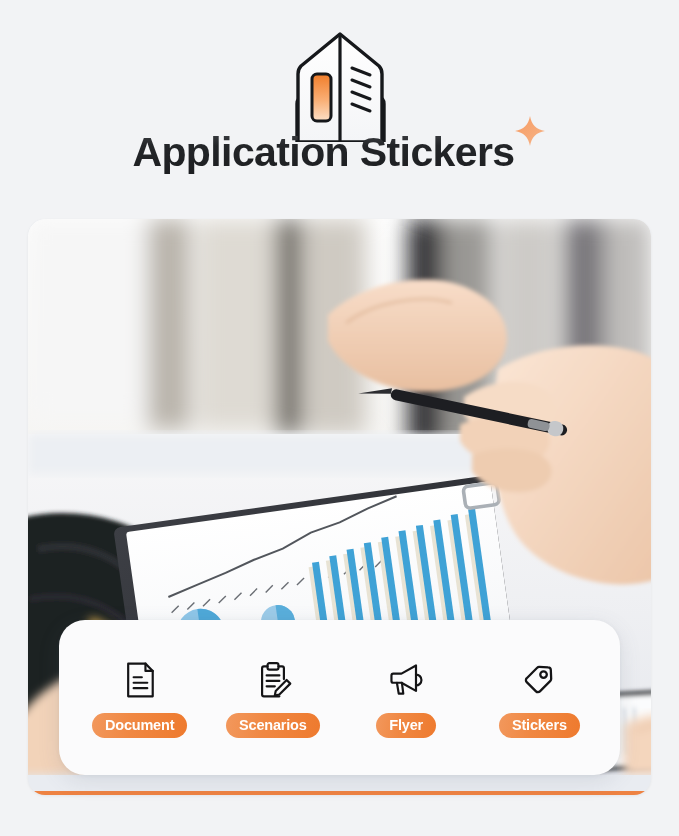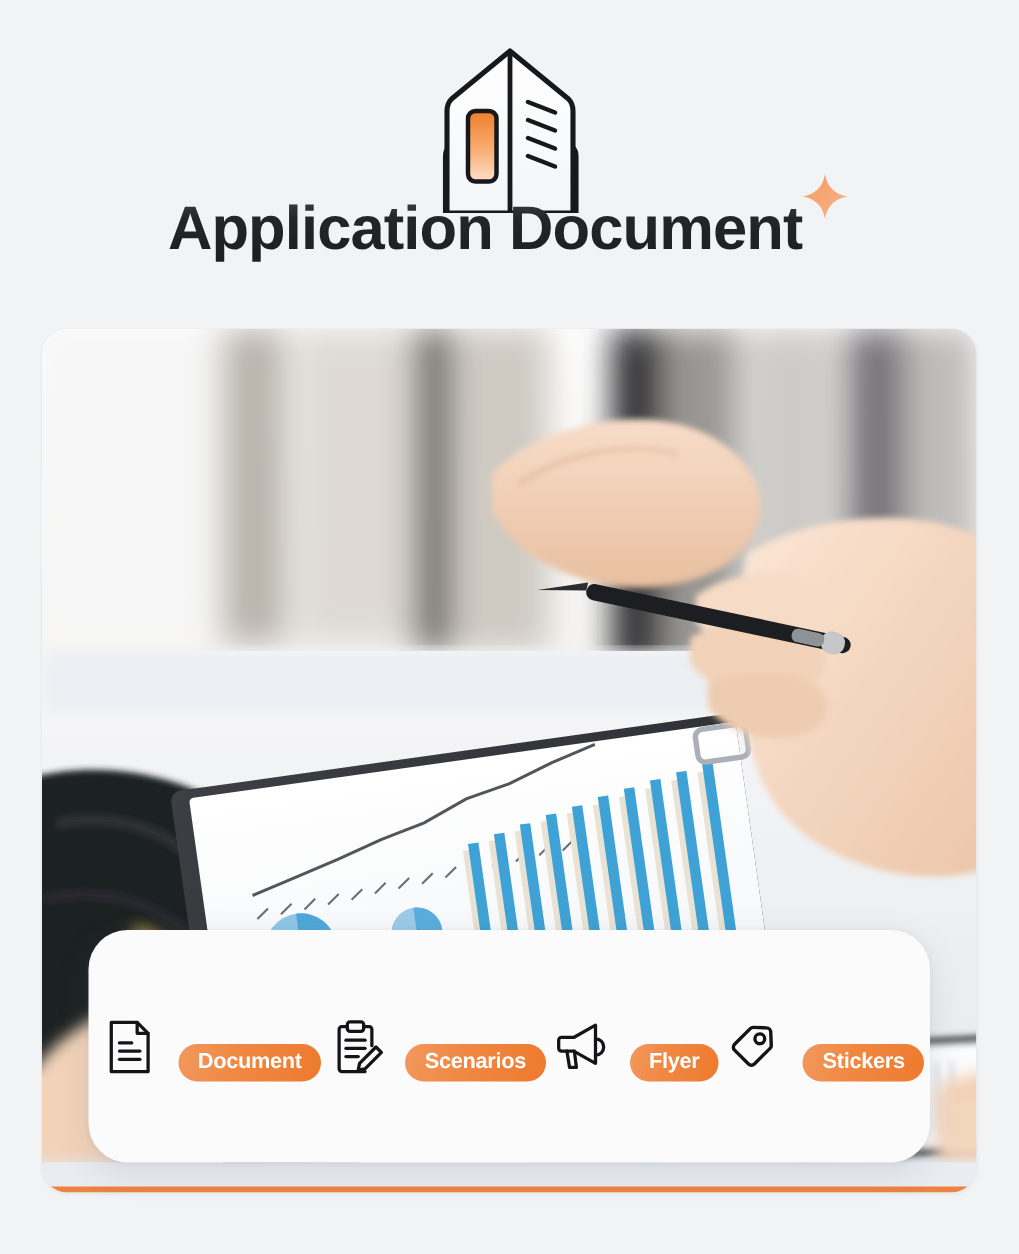--- a/index.html
+++ b/index.html
@@ -111,22 +111,22 @@
     display: flex;
     align-items: center;
     justify-content: center;
     gap: 0px;
     padding: 0 14px;
   }
 
   .category {
     flex: 1 1 0;
     display: flex;
-    flex-direction: row;
-    align-items: flex-end;
+    flex-direction: column;
+    align-items: center;
     gap: 10px;
   }
 
   .cat-icon {
     width: 46px;
     height: 46px;
     display: flex;
     align-items: center;
     justify-content: center;
   }
@@ -177,21 +177,21 @@
       <g stroke="#16181b" stroke-width="3" stroke-linecap="round">
         <line x1="77" y1="38" x2="95" y2="45"></line>
         <line x1="77" y1="50" x2="95" y2="57"></line>
         <line x1="77" y1="62" x2="95" y2="69"></line>
         <line x1="77" y1="74" x2="95" y2="81"></line>
       </g>
     </svg>
   </div>
 
   <div class="title-row">
-    <h1 class="page-title">Application Document</h1>
+    <h1 class="page-title">Application Stickers</h1>
     <svg class="sparkle-icon" viewBox="0 0 34 34">
       <defs>
         <linearGradient id="sparkGrad" x1="0" y1="0" x2="1" y2="1">
           <stop offset="0%" stop-color="#f79b62"></stop>
           <stop offset="100%" stop-color="#f6b488"></stop>
         </linearGradient>
       </defs>
       <path d="M17 2 C18.4 10.6 23.4 15.6 32 17 C23.4 18.4 18.4 23.4 17 32 C15.6 23.4 10.6 18.4 2 17 C10.6 15.6 15.6 10.6 17 2 Z" fill="url(#sparkGrad)"></path>
     </svg>
   </div>

